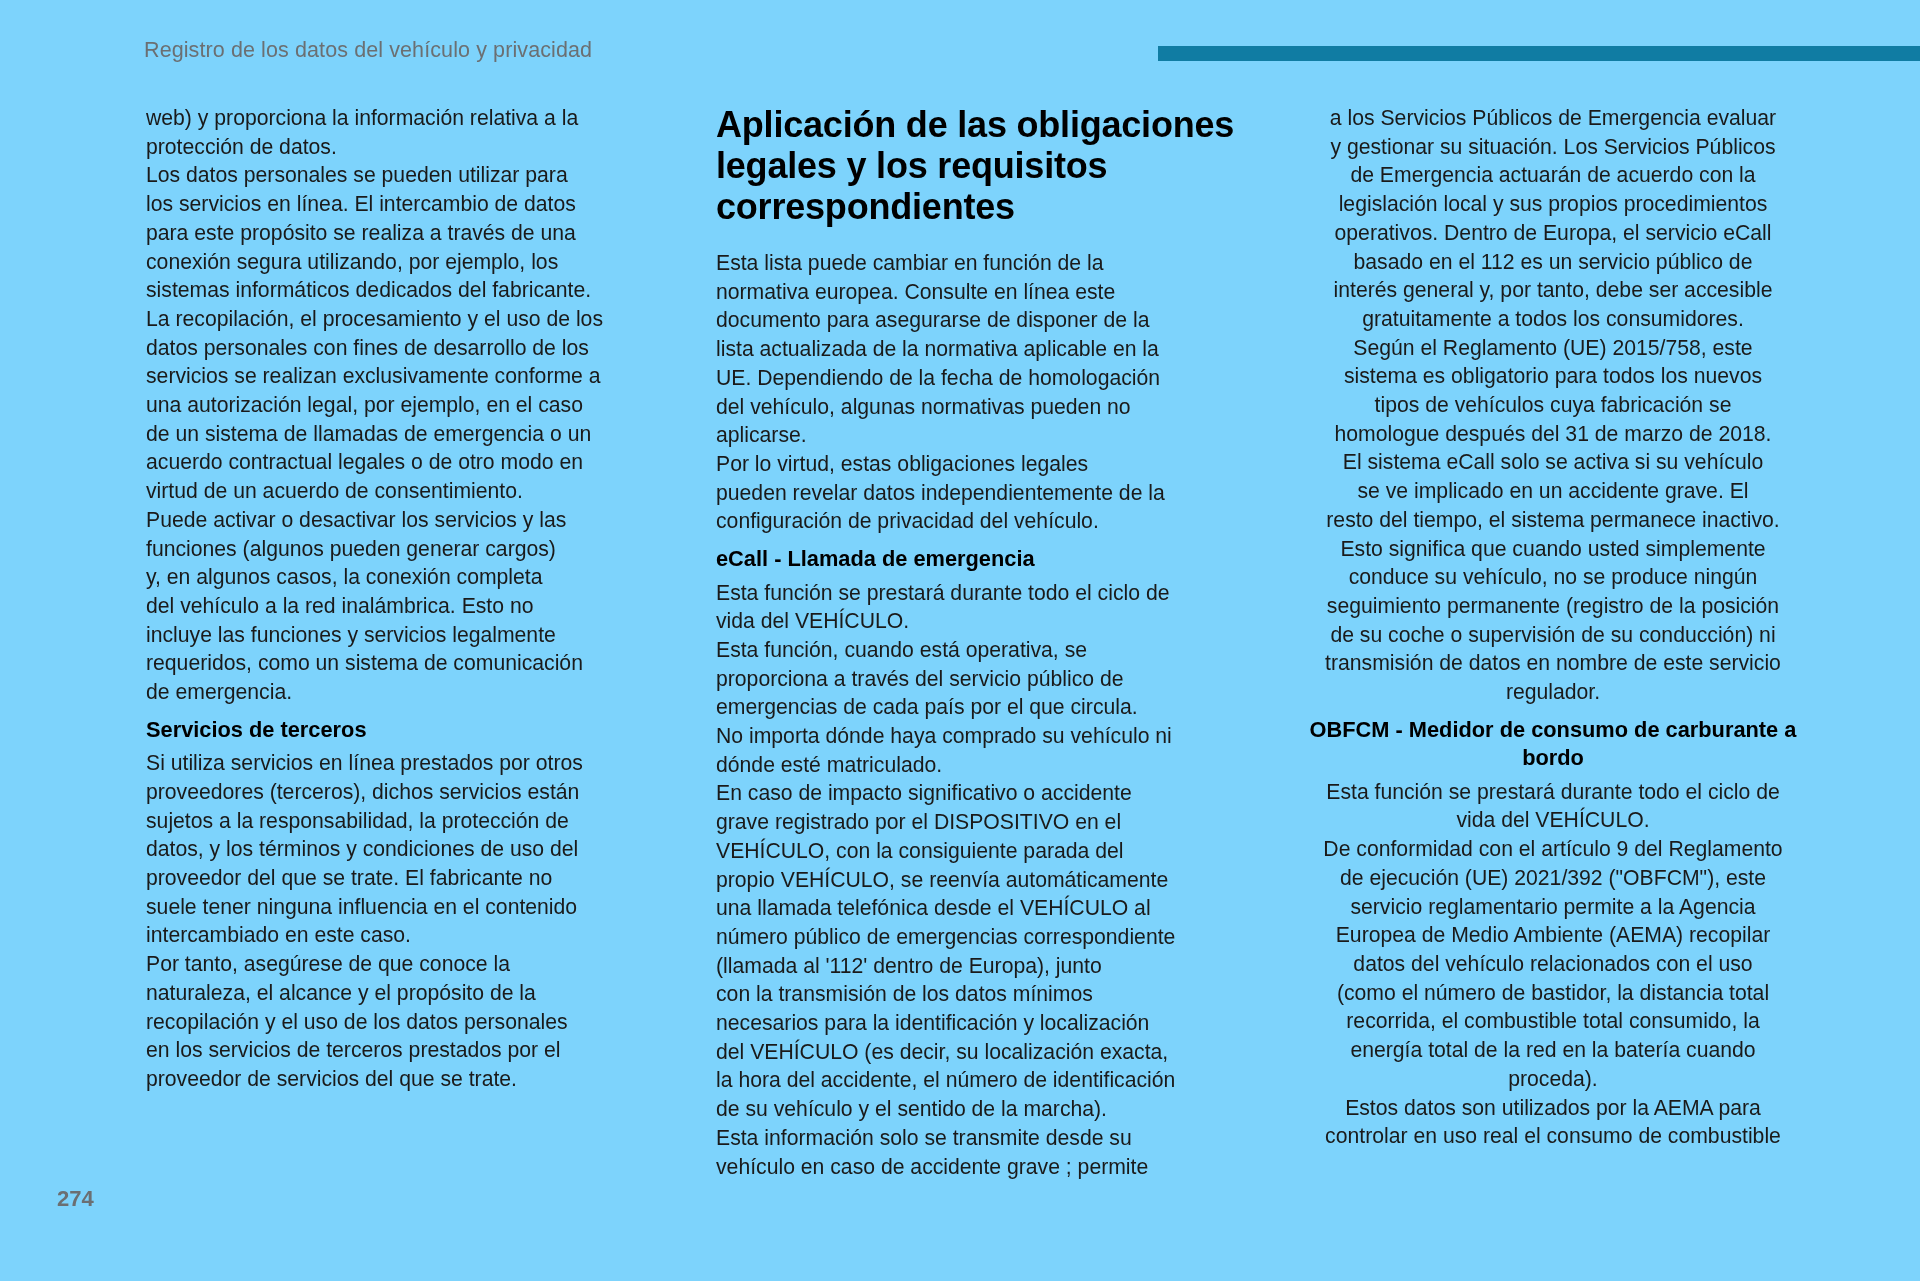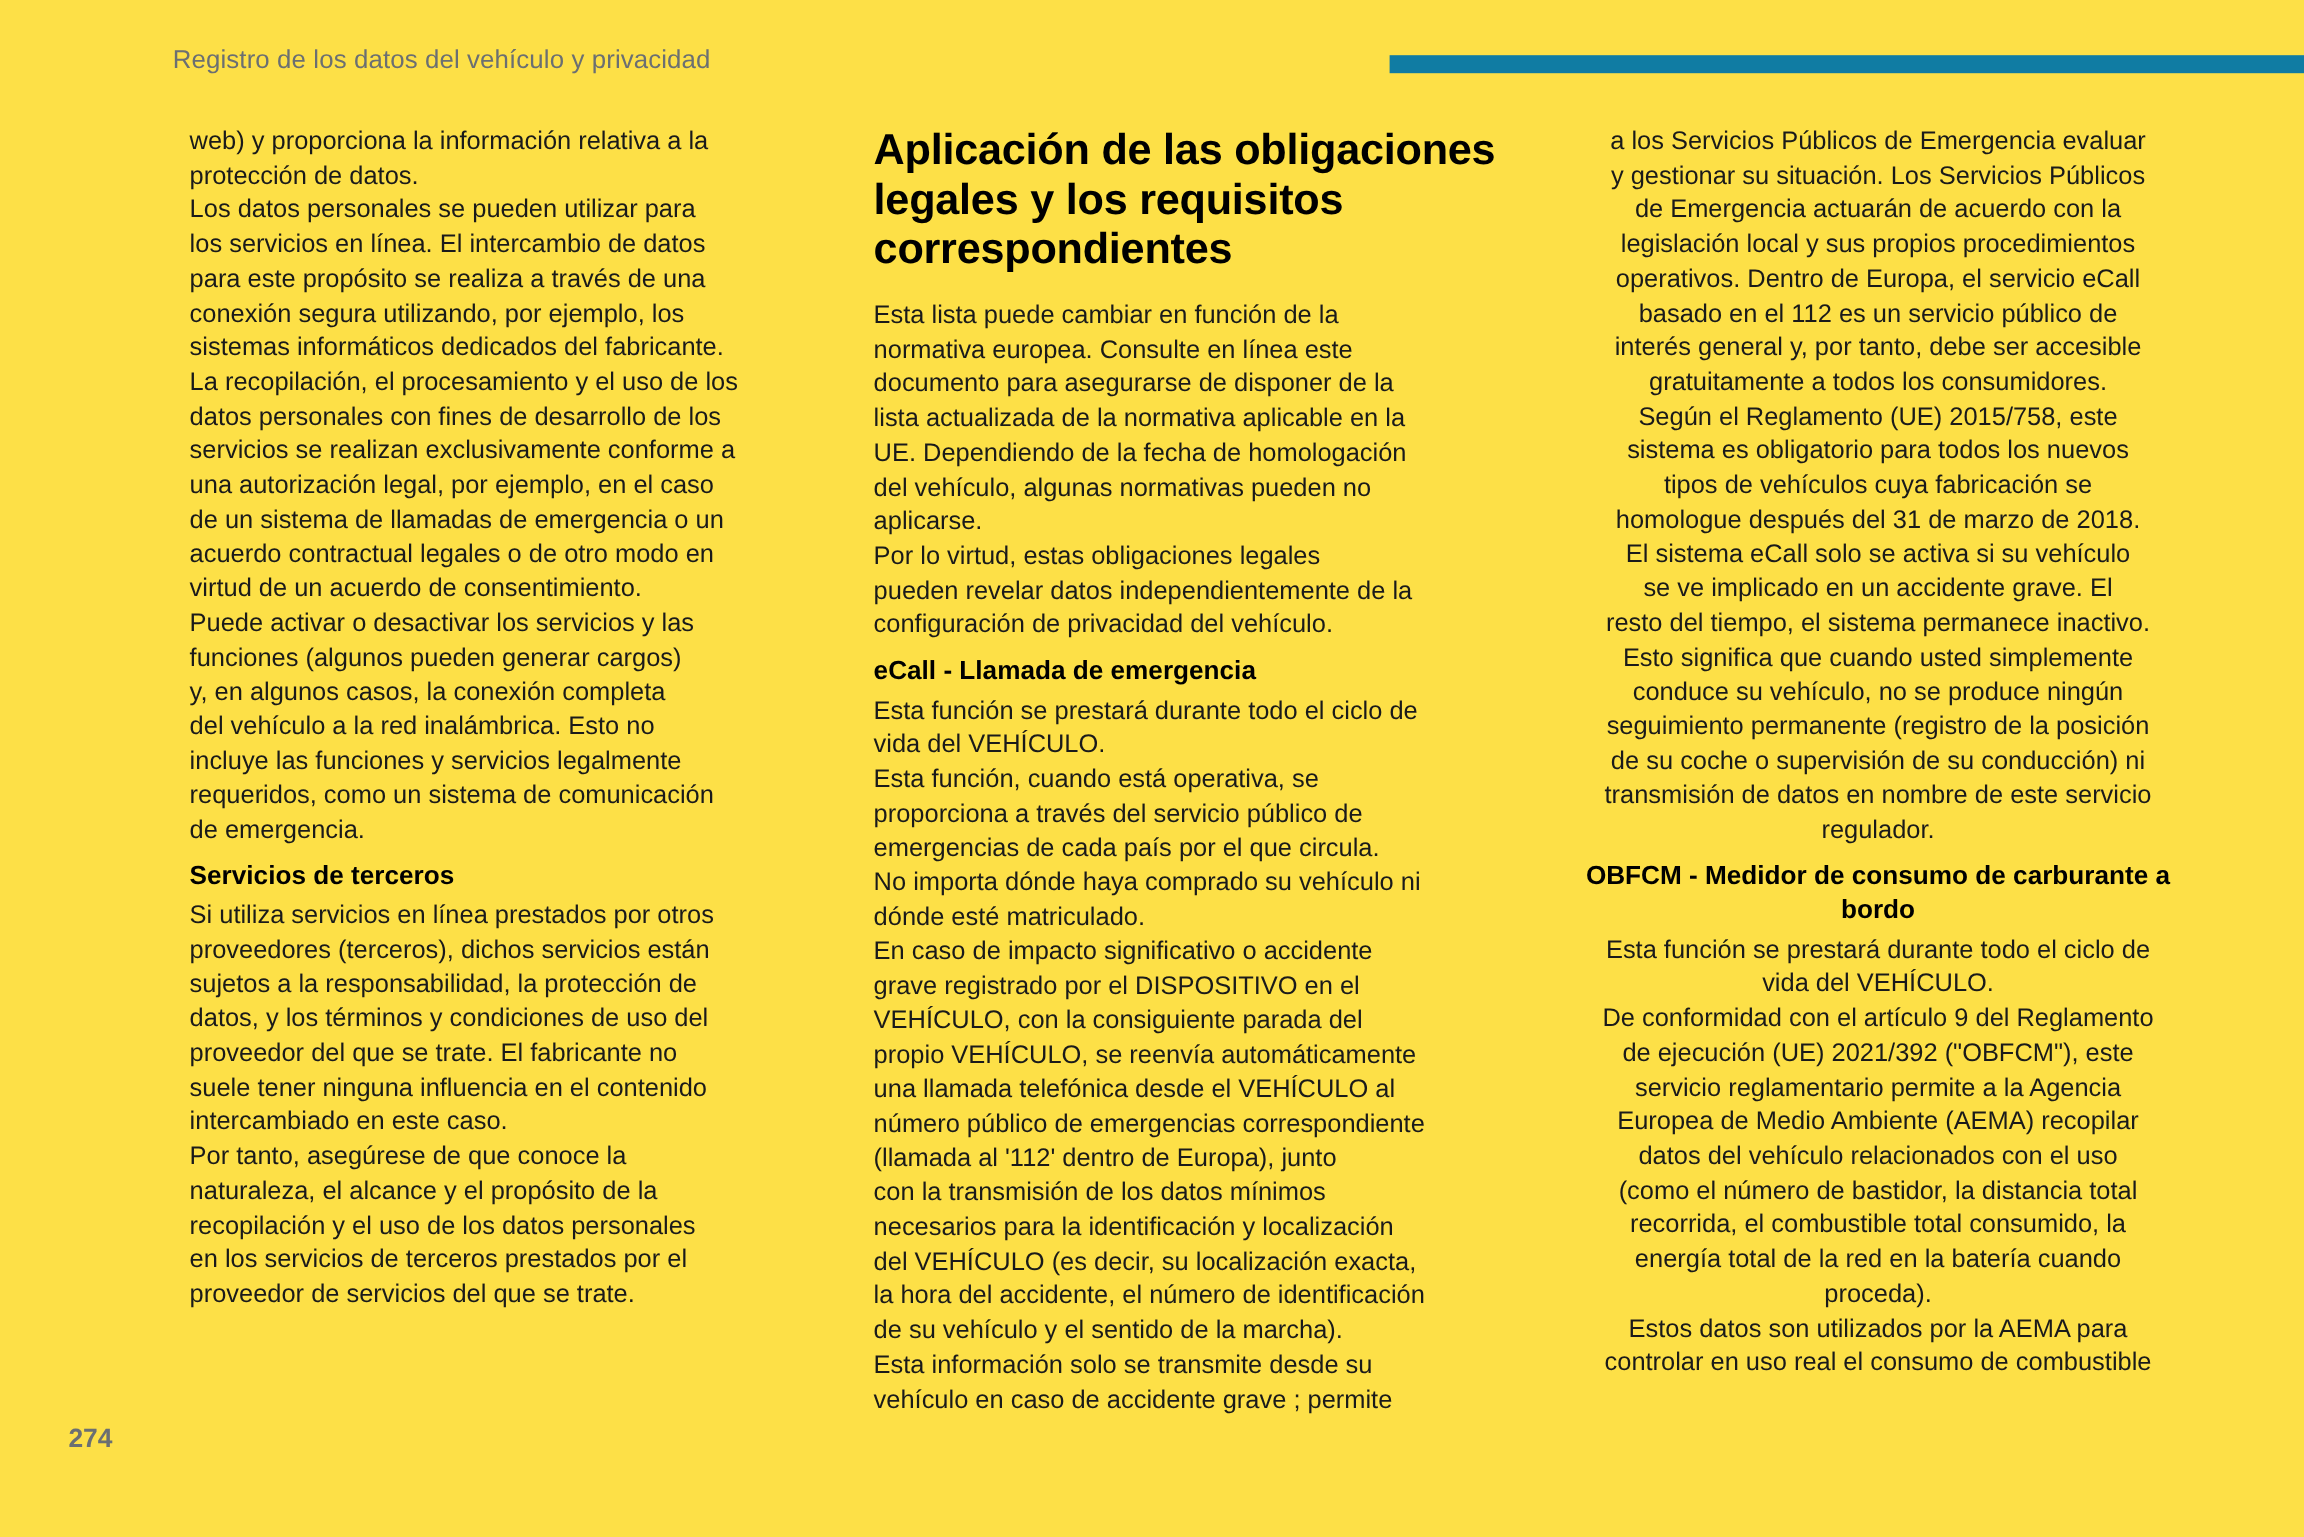--- a/index.html
+++ b/index.html
@@ -13,21 +13,21 @@
     font-family: "Liberation Sans", sans-serif;
     overflow: hidden;
     position: relative;
   }
 
   
   #page {
     position: relative;
     width: 1920px;
     height: 1281px;
-    background: #fde047;
+    background: #7dd3fc;
   }
 
   
   #header {
     position: absolute;
     top: 0;
     left: 0;
     width: 1920px;
     height: 82px;
   }
@@ -45,21 +45,21 @@
     left: 1158px;
     top: 46px;
     width: 762px;
     height: 15px;
     background: #107ca3;
   }
 
   
   #columns {
     position: absolute;
-    left: 12px;
+    left: 0;
     top: 0;
     width: 1700px;
     height: 1281px;
   }
   .col {
     position: absolute;
     top: 104px;
     width: 530px;
     font-size: 21.2px;
     line-height: 28.7px;

